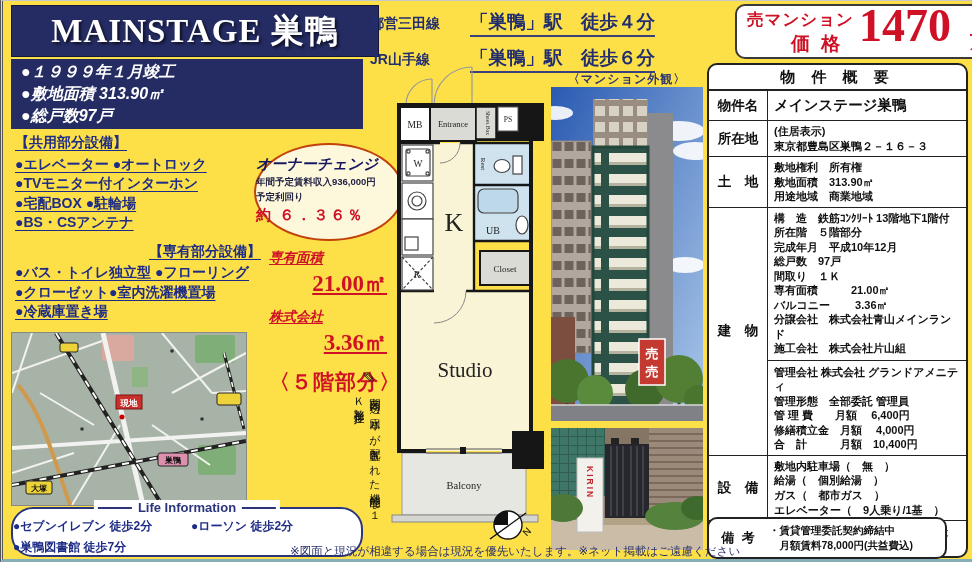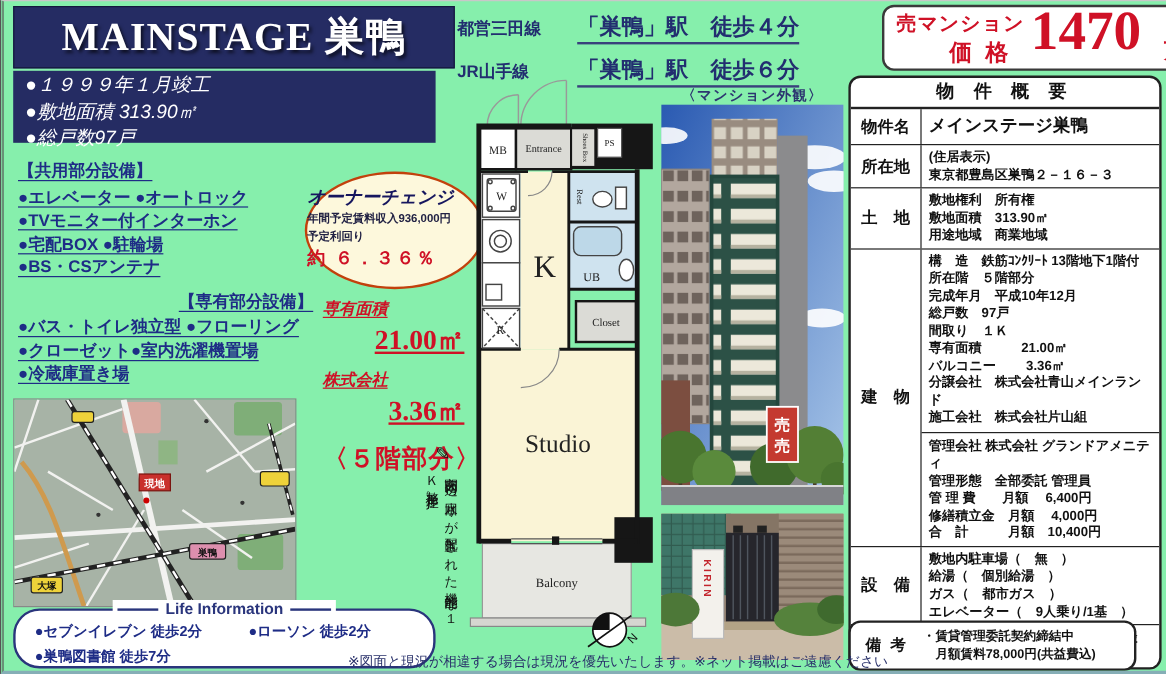--- a/index.html
+++ b/index.html
@@ -1,32 +1,32 @@
 <!DOCTYPE html>
 <html><head>
 <meta charset="utf-8">
 <style>
   html,body{margin:0;padding:0;background:#e8e8e8;}
   .page{
-    position:relative;width:972px;height:562px;background:#86efac;
+    position:relative;width:972px;height:562px;background:#fde047;
     font-family:"Liberation Sans","DejaVu Sans",sans-serif;
     overflow:hidden;box-sizing:border-box;
     border-left:3px double #555;border-top:1px solid #c8c8c8;border-bottom:3px solid #86aeb6;
   }
   
   .banner{position:absolute;left:8px;top:4px;width:366px;height:50px;background:#252c63;
     display:flex;align-items:center;justify-content:center;border:1px solid #14183d;}
   .banner span{font-family:"Liberation Serif","DejaVu Serif",serif;font-weight:bold;font-size:33px;
     color:#fff;letter-spacing:1px;text-shadow:2px 2px 3px rgba(0,0,0,.65);}
   
-  .facts{position:absolute;left:8px;top:58px;width:352px;height:60px;background:#252c63;
-    color:#fff;font-weight:normal;font-style:italic;font-size:16px;line-height:22px;
+  .facts{position:absolute;left:8px;top:58px;width:352px;height:70px;background:#252c63;
+    color:#fff;font-weight:bold;font-style:italic;font-size:16px;line-height:22px;
     padding:2px 10px;box-sizing:border-box;}
   
-  .access{position:absolute;left:378px;top:8px;width:306px;}
+  .access{position:absolute;left:367px;top:8px;width:306px;}
   .access-row{display:flex;align-items:baseline;margin-bottom:8px;}
   .acc-line{color:#222e70;font-weight:bold;font-size:14px;width:100px;flex:none;}
   .acc-station{color:#222e70;font-weight:bold;font-size:18.5px;border-bottom:2px solid #39407c;padding-bottom:1px;}
   
   .price-box{position:absolute;left:687px;top:3px;width:278px;height:55px;border:2.5px solid #3a3a3a;
     border-radius:10px;background:#fff;box-sizing:border-box;margin-left:45px;}
   .p-cat{position:absolute;left:10px;top:3px;color:#cf1126;font-weight:bold;font-size:16.5px;letter-spacing:1px;}
   .p-label{position:absolute;left:54px;top:25px;color:#cf1126;font-weight:bold;font-size:19px;letter-spacing:3px;}
   .p-amount{position:absolute;left:122px;top:-7px;color:#cf1126;font-weight:bold;font-size:46px;
     font-family:"Liberation Serif","DejaVu Serif",serif;}
@@ -61,21 +61,21 @@
   .photo-ext{position:absolute;left:548px;top:86px;width:152px;height:334px;}
   .photo-ent{position:absolute;left:548px;top:427px;width:152px;height:122px;}
   .map{position:absolute;left:8px;top:331px;width:234px;height:172px;border:1px solid #888;}
   
   .life{position:absolute;left:8px;top:506px;width:352px;height:50px;border:2px solid #2a357c;
     border-radius:22px;box-sizing:border-box;background:#fff;}
   .life-title-wrap{position:absolute;top:-9px;left:50%;transform:translateX(-50%);background:#fff;
     padding:0 4px;display:flex;align-items:center;gap:6px;}
   .life-title-wrap .dash{width:34px;border-top:2px solid #2a357c;}
   .life-title-wrap .lt{color:#2a357c;font-weight:bold;font-size:13px;white-space:nowrap;}
-  .life-grid{display:grid;grid-template-columns:178px 1fr;row-gap:4px;padding:9px 6px 0 16px;
+  .life-grid{display:grid;grid-template-columns:178px 1fr;row-gap:4px;padding:9px 6px 0 0;
     color:#1e2c86;font-weight:bold;font-size:12px;}
   
   .overview{position:absolute;left:704px;top:62px;width:261px;border:2px solid #222;border-radius:10px;
     overflow:hidden;background:#fff;box-sizing:border-box;}
   .ov-header{height:24px;line-height:24px;text-align:center;font-weight:bold;font-size:15px;
     letter-spacing:6px;border-bottom:2px solid #222;color:#111;}
   .ov-row{display:flex;border-bottom:1.5px solid #222;}
   .ov-row:last-child{border-bottom:none;}
   .ov-label{width:56px;flex:none;display:flex;align-items:center;justify-content:center;text-align:center;
     font-weight:bold;font-size:13.5px;border-right:1.5px solid #222;padding:2px 1px;color:#111;}

